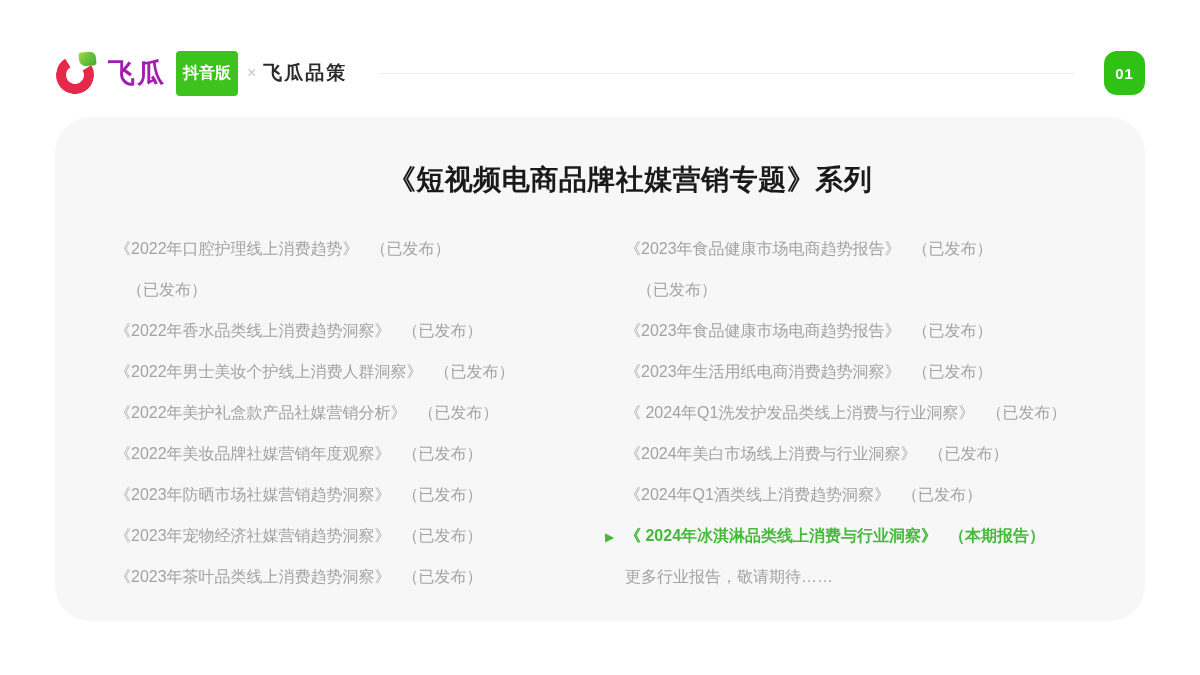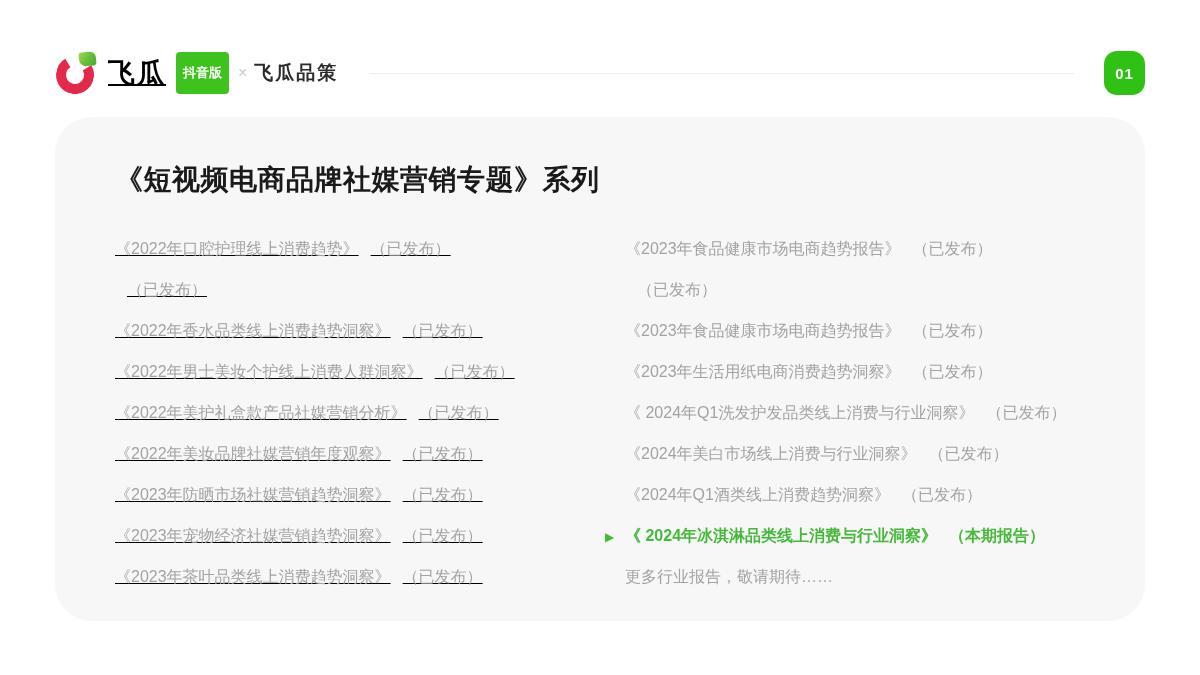--- a/index.html
+++ b/index.html
@@ -27,26 +27,26 @@
     transform: rotate(14deg);
   }
   .logo-leaf {
     position: absolute; top: 0; right: 1px;
     width: 17px; height: 14px;
     background: linear-gradient(135deg, #A8D84E 0%, #6CC23B 45%, #3FAE31 100%);
     border-radius: 3px 6px 3px 7px;
     transform: rotate(-6deg);
   }
   .logo-text {
-    font-size: 27px; font-weight: bold; color: #000000;
-    margin-left: 11px; letter-spacing: 2px; white-space: nowrap; text-decoration: underline;
+    font-size: 27px; font-weight: bold; color: #a21caf;
+    margin-left: 11px; letter-spacing: 2px; white-space: nowrap;
   }
   .douyin-badge {
     background: #3EC21D; color: #ffffff;
-    font-size: 13px; font-weight: bold;
+    font-size: 16px; font-weight: bold;
     padding: 12px 7px; border-radius: 4px;
     margin-left: 10px; white-space: nowrap;
   }
   .x-sep { color: #C9C9C9; font-size: 16px; margin: 0 7px 0 9px; }
   .partner-text {
     font-size: 19px; font-weight: bold; color: #2B2B2B;
     letter-spacing: 2px; white-space: nowrap;
   }
   .header-line { flex: 1; height: 1px; background: #EDEDED; margin: 0 30px 0 32px; }
   .page-badge {
@@ -57,27 +57,28 @@
     letter-spacing: 1px;
   }
 
   
   .card {
     margin: 23px 55px 0 55px;
     width: 1090px; height: 504px;
     background: #F7F7F8;
     border-radius: 36px;
     padding: 44px 0 0 60px;
+    text-align: center;
   }
   .card-title {
     font-size: 28px; font-weight: bold; color: #1A1A1A;
     letter-spacing: 0.5px;
   }
   .report-list { display: flex; margin-top: 30px; }
-  .col-left  { width: 510px; flex: 0 0 auto; text-decoration: underline; }
+  .col-left  { width: 510px; flex: 0 0 auto; }
   .col-right { flex: 1; }
   .row {
     height: 41px;
     display: flex; align-items: center;
     position: relative;
     font-size: 16px; color: #A3A3A3;
     white-space: nowrap;
   }
   .row .status { margin-left: 12px; }
   .row.highlight { color: #45B93A; font-weight: bold; }

